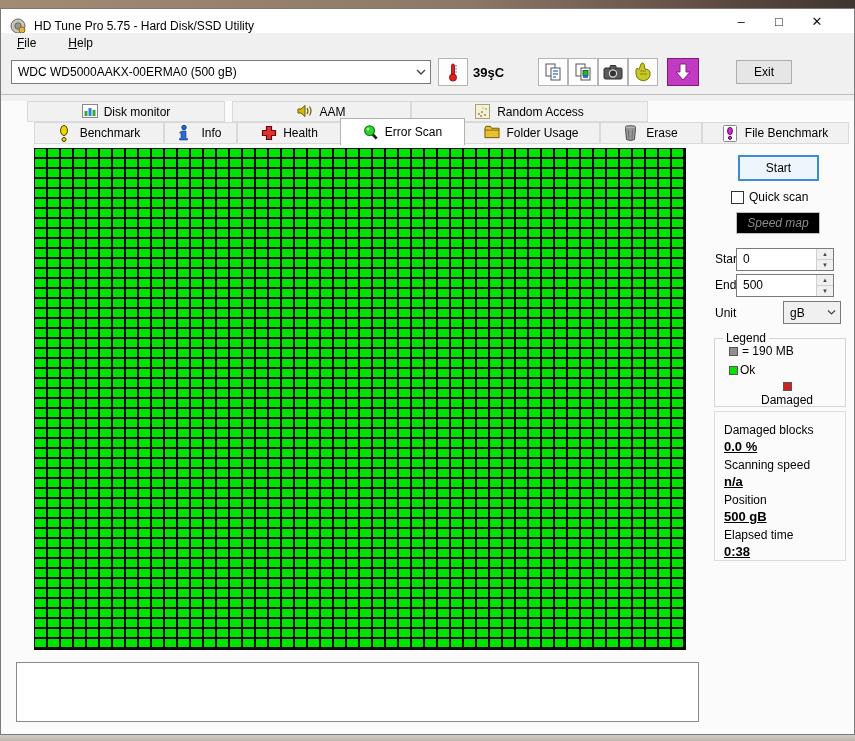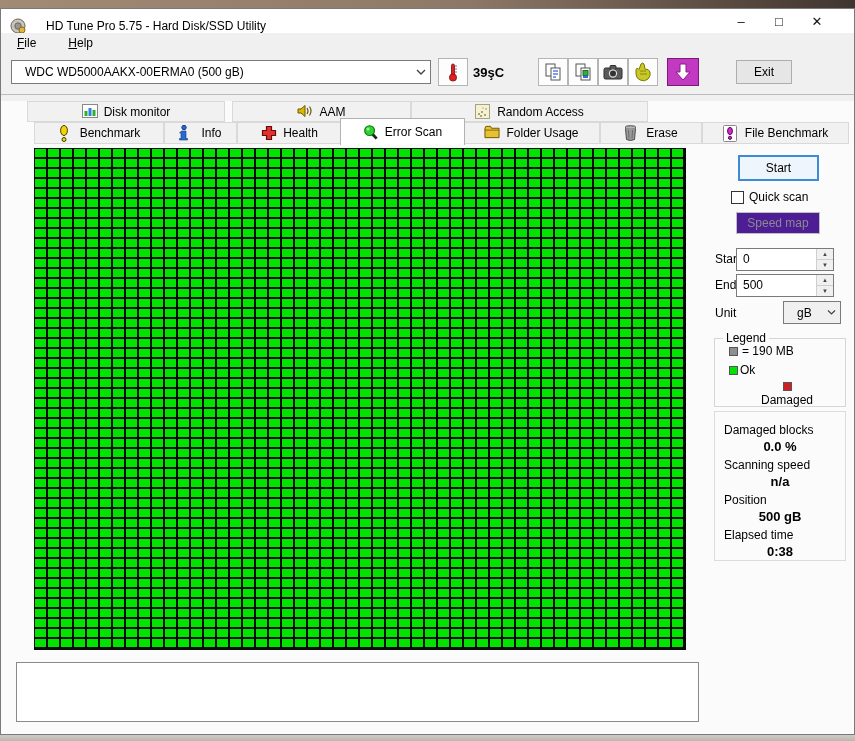--- a/index.html
+++ b/index.html
@@ -6,35 +6,35 @@
   html,body { width:855px; height:741px; }
   body { font-family:"Liberation Sans", sans-serif; font-size:12px; color:#000; background:#d7d2cc; position:relative; overflow:hidden; }
 
   .desktop-top { position:absolute; left:0; top:0; width:855px; height:8px;
     background:linear-gradient(90deg,#a28b74,#8d7867 55%,#5a4a40 85%,#3f3530); }
   .desktop-bottom { position:absolute; left:0; top:735px; width:855px; height:6px; background:linear-gradient(#cfcac4,#bdb7b0); }
 
   .window { position:absolute; left:0; top:8px; width:855px; height:727px; background:#f0f0f0; border:1px solid #7a7a7a; }
 
   
-  .titlebar { position:absolute; left:0; top:0; width:853px; height:34px; background:#ffffff; display:flex; align-items:center;gap:12px; }
+  .titlebar { position:absolute; left:0; top:0; width:853px; height:34px; background:#ffffff; display:flex; align-items:center; }
   .titlebar .app-icon { margin-left:9px; width:17px; height:17px; }
   .titlebar .title-text { margin-left:7px; font-size:12px; }
   .win-controls { position:absolute; right:18px; top:0; height:24px; display:flex; }
   .win-btn { width:38px; height:24px; display:flex; align-items:center; justify-content:center; font-size:13px; color:#111; }
 
   
   .menubar { position:absolute; left:0; top:24px; width:853px; height:20px; background:#f0f0f0; display:flex; align-items:center; }
   .menu-item { padding:2px 16px; }
   .menu-item u { text-decoration:underline; }
 
   
   .toolbar { position:absolute; left:0; top:44px; width:853px; height:42px; background:#f0f0f0; border-bottom:1px solid #bdbdbd; }
   .combo { position:absolute; background:#fff; border:1px solid #7a7a7a; display:flex; align-items:center; }
-  .combo .combo-text { flex:1; padding-left:13px; }
+  .combo .combo-text { flex:1; padding-left:6px; }
   .combo .chev { width:18px; display:flex; align-items:center; justify-content:center; }
   .drive-combo { left:10px; top:7px; width:420px; height:24px; }
   .tool-btn { position:absolute; top:5px; width:30px; height:28px; background:#fdfdfd; border:1px solid #b5b5b5; display:flex; align-items:center; justify-content:center; }
   .temp-text { position:absolute; left:472px; top:12px; font-weight:bold; font-size:13px; }
   .exit-btn { position:absolute; left:735px; top:7px; width:56px; height:24px; background:#e6e6e6; border:1px solid #adadad; display:flex; align-items:center; justify-content:center; }
 
   
   .page { position:absolute; left:0; top:92px; width:853px; height:633px; background:#fbfbfb; }
 
   
@@ -43,41 +43,41 @@
   .tab-row2 { top:113px; height:22px; }
   .tab.selected { top:109px; height:27px; background:#ffffff; border:1px solid #b2b2b2; border-bottom:none; z-index:3; }
   .tab .ticon { width:16px; height:16px; display:inline-flex; }
 
   
   .scan-grid { position:absolute; left:33px; top:139px; width:652px; height:502px; }
 
   
   .btn { background:#e1e1e1; border:1px solid #adadad; display:flex; align-items:center; justify-content:center; font-size:12px; }
   .start-btn { position:absolute; left:737px; top:146px; width:81px; height:26px; border-width:2px; background:#e5f1fb00; background:#eef5fc; }
-  .speedmap-btn { position:absolute; left:735px; top:203px; width:84px; height:22px; background:#4c1d95; border:1px solid #bfbfbf; color:#8b8b8b; }
+  .speedmap-btn { position:absolute; left:735px; top:203px; width:84px; height:22px; background:#000000; border:1px solid #bfbfbf; color:#8b8b8b;font-style:italic; }
   .quickscan { position:absolute; left:730px; top:181px; display:flex; align-items:center; gap:5px; }
   .checkbox { width:13px; height:13px; background:#fff; border:1px solid #333; }
 
   .field-label { position:absolute; font-size:12px; }
   .spin-input { position:absolute; width:98px; height:23px; background:#fff; border:1px solid #7a7a7a; display:flex; }
   .spin-input .val { flex:1; padding:3px 0 0 6px; }
   .spin-btns { width:17px; display:flex; flex-direction:column; border-left:1px solid #cfcfcf; }
   .spin-btns span { flex:1; display:flex; align-items:center; justify-content:center; font-size:6px; color:#444; background:#f0f0f0; }
   .spin-btns span:first-child { border-bottom:1px solid #cfcfcf; }
 
   .unit-combo { left:782px; top:292px; width:58px; height:23px; background:#f0f0f0; }
 
   .legend-box { position:absolute; left:713px; top:329px; width:132px; height:69px; border:1px solid #d5d5d5; }
   .legend-title { position:absolute; top:-8px; left:8px; background:#fbfbfb; padding:0 3px; }
   .legend-item { display:flex; align-items:center; gap:4px; margin:5px 0 0 14px; }
   .swatch { width:9px; height:9px; border:1px solid #555; }
 
   .stats-box { position:absolute; left:713px; top:402px; width:132px; height:150px; border:1px solid #dcdcdc; background:#fbfbfb; padding:7px 9px 4px 9px; }
   .stat-label { font-size:12px; margin-top:4px; }
-  .stat-value { font-size:13px; font-weight:bold; text-align:center; margin:2px 0 4px 0; }
+  .stat-value { font-size:13px; font-weight:bold; text-align:left; margin:2px 0 4px 0;text-decoration:underline; }
 
   .status-box { position:absolute; left:15px; top:653px; width:683px; height:60px; background:#ffffff; border:1px solid #8a8a8a; }
 
   svg { display:block; }
 </style>
 </head>
 <body>
 
 <div class="desktop-top"></div>
 <div class="desktop-bottom"></div>

